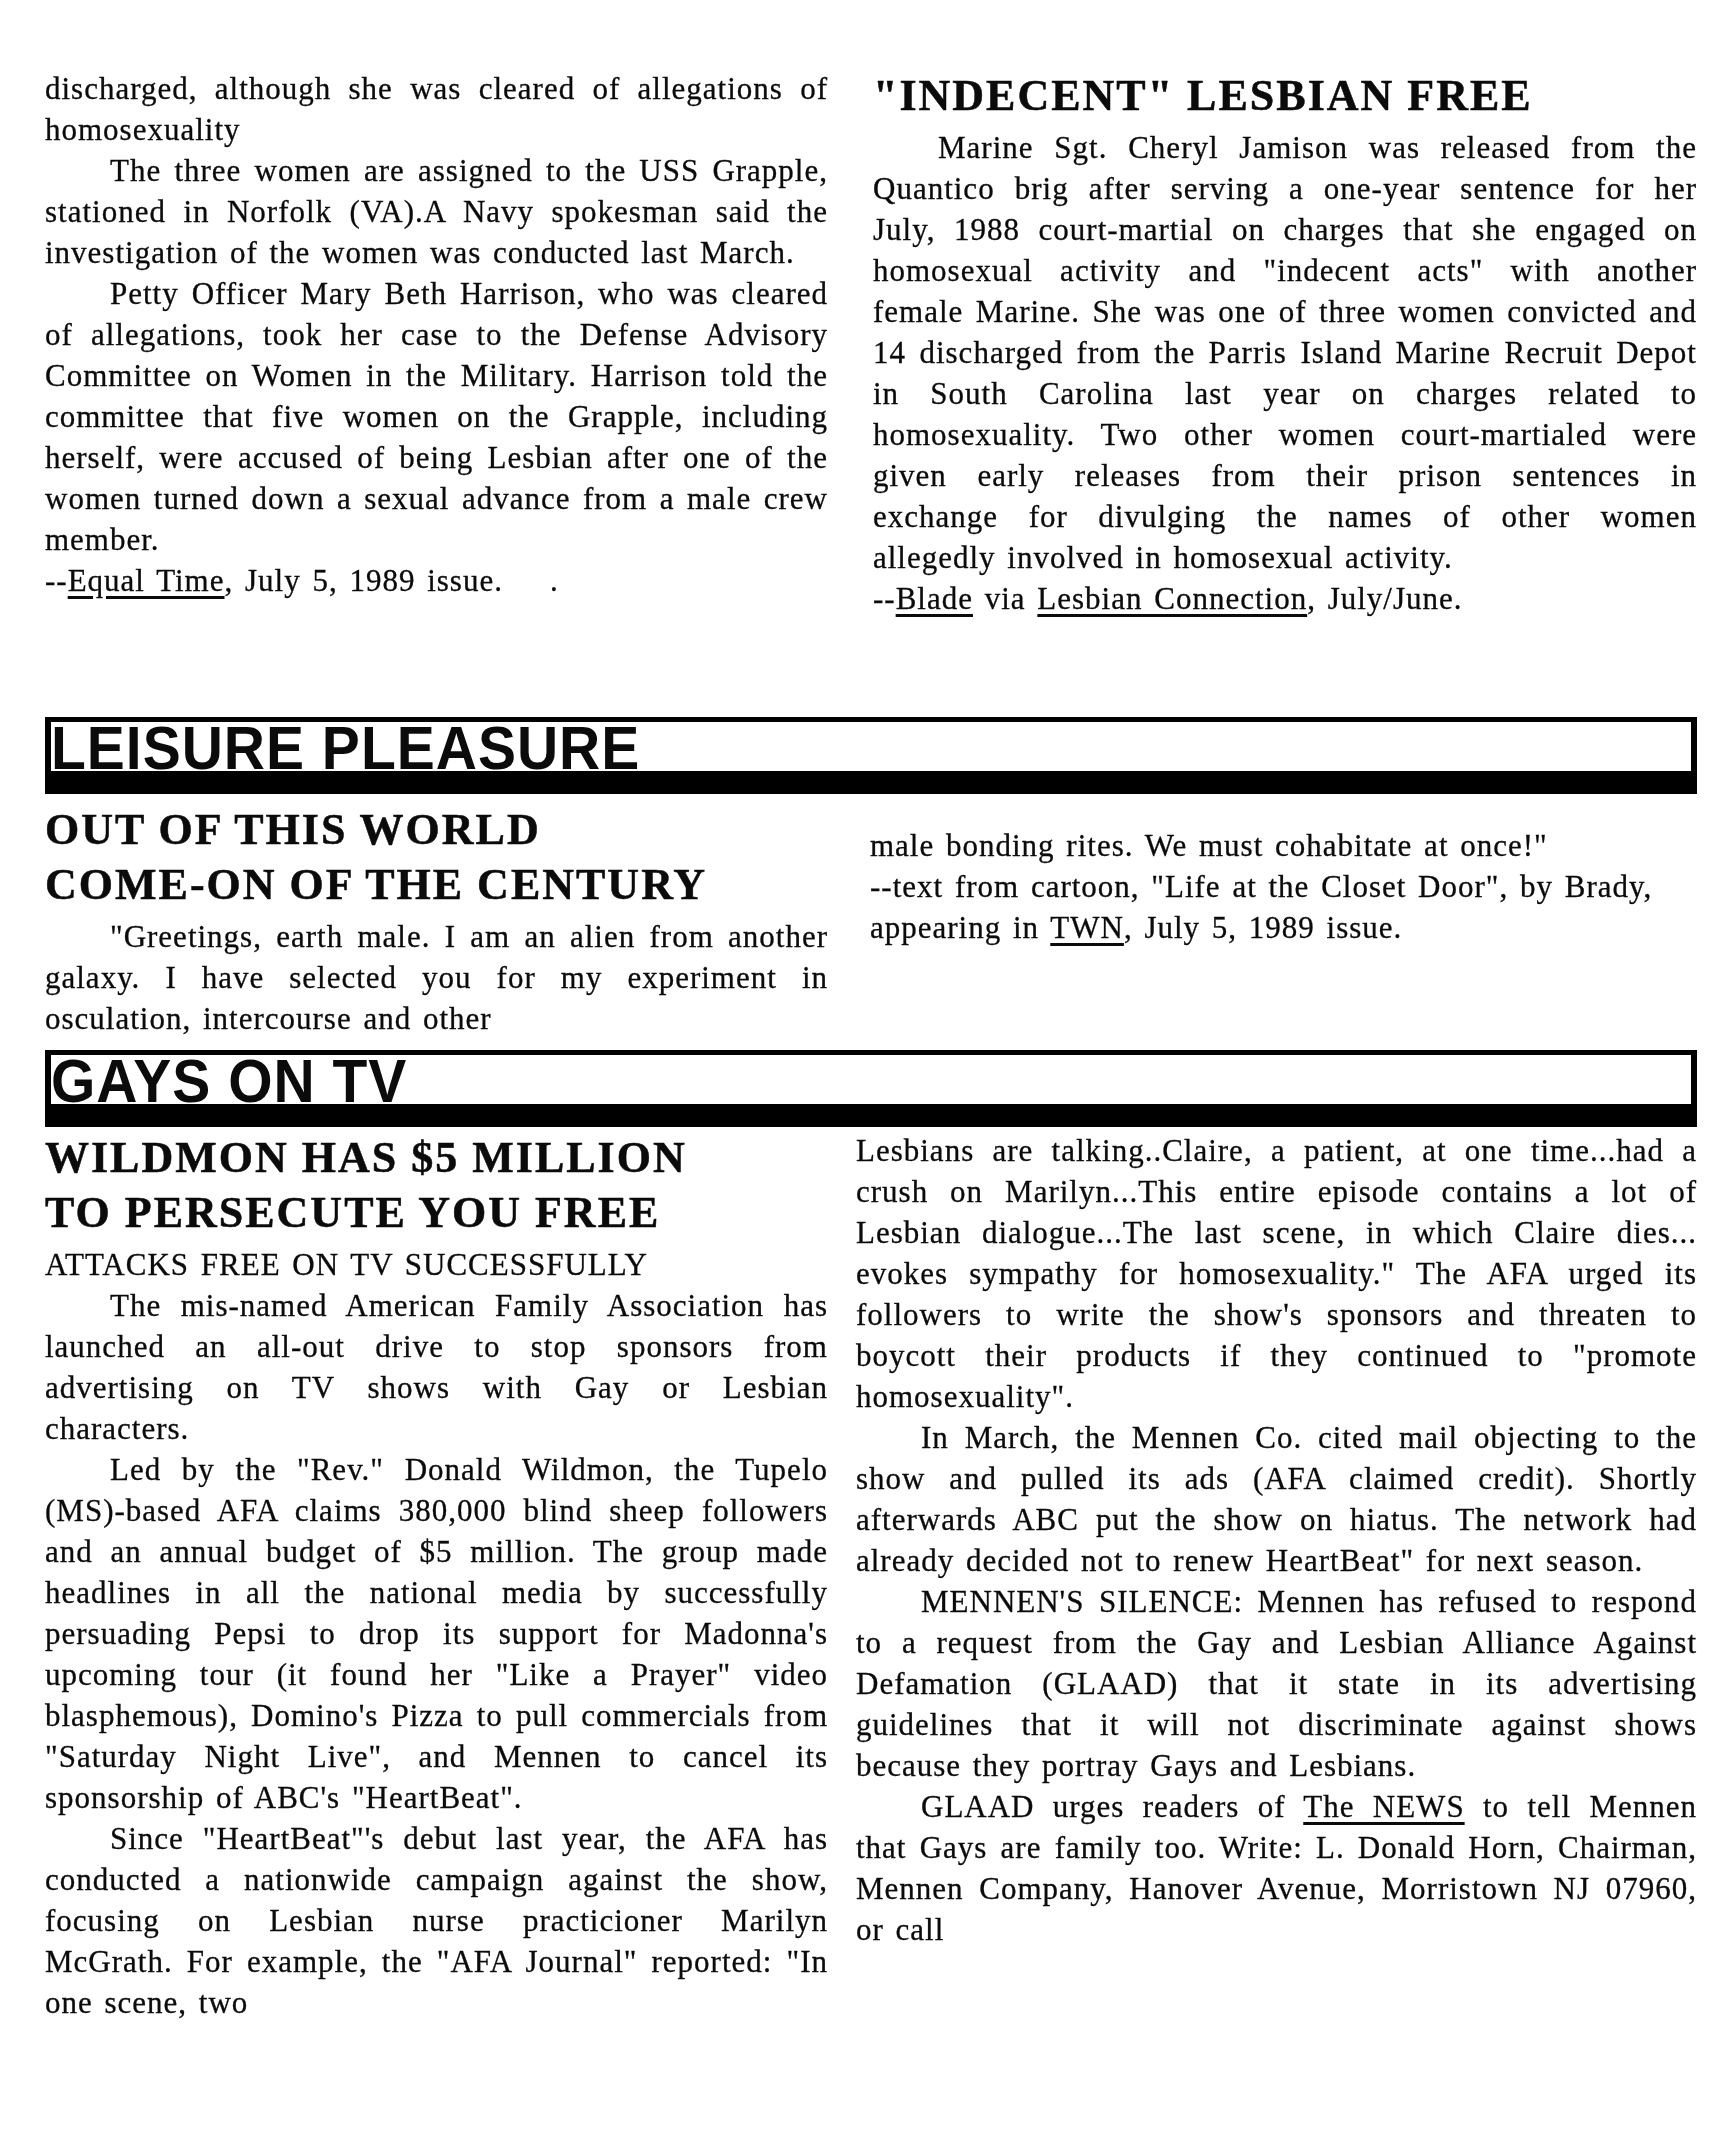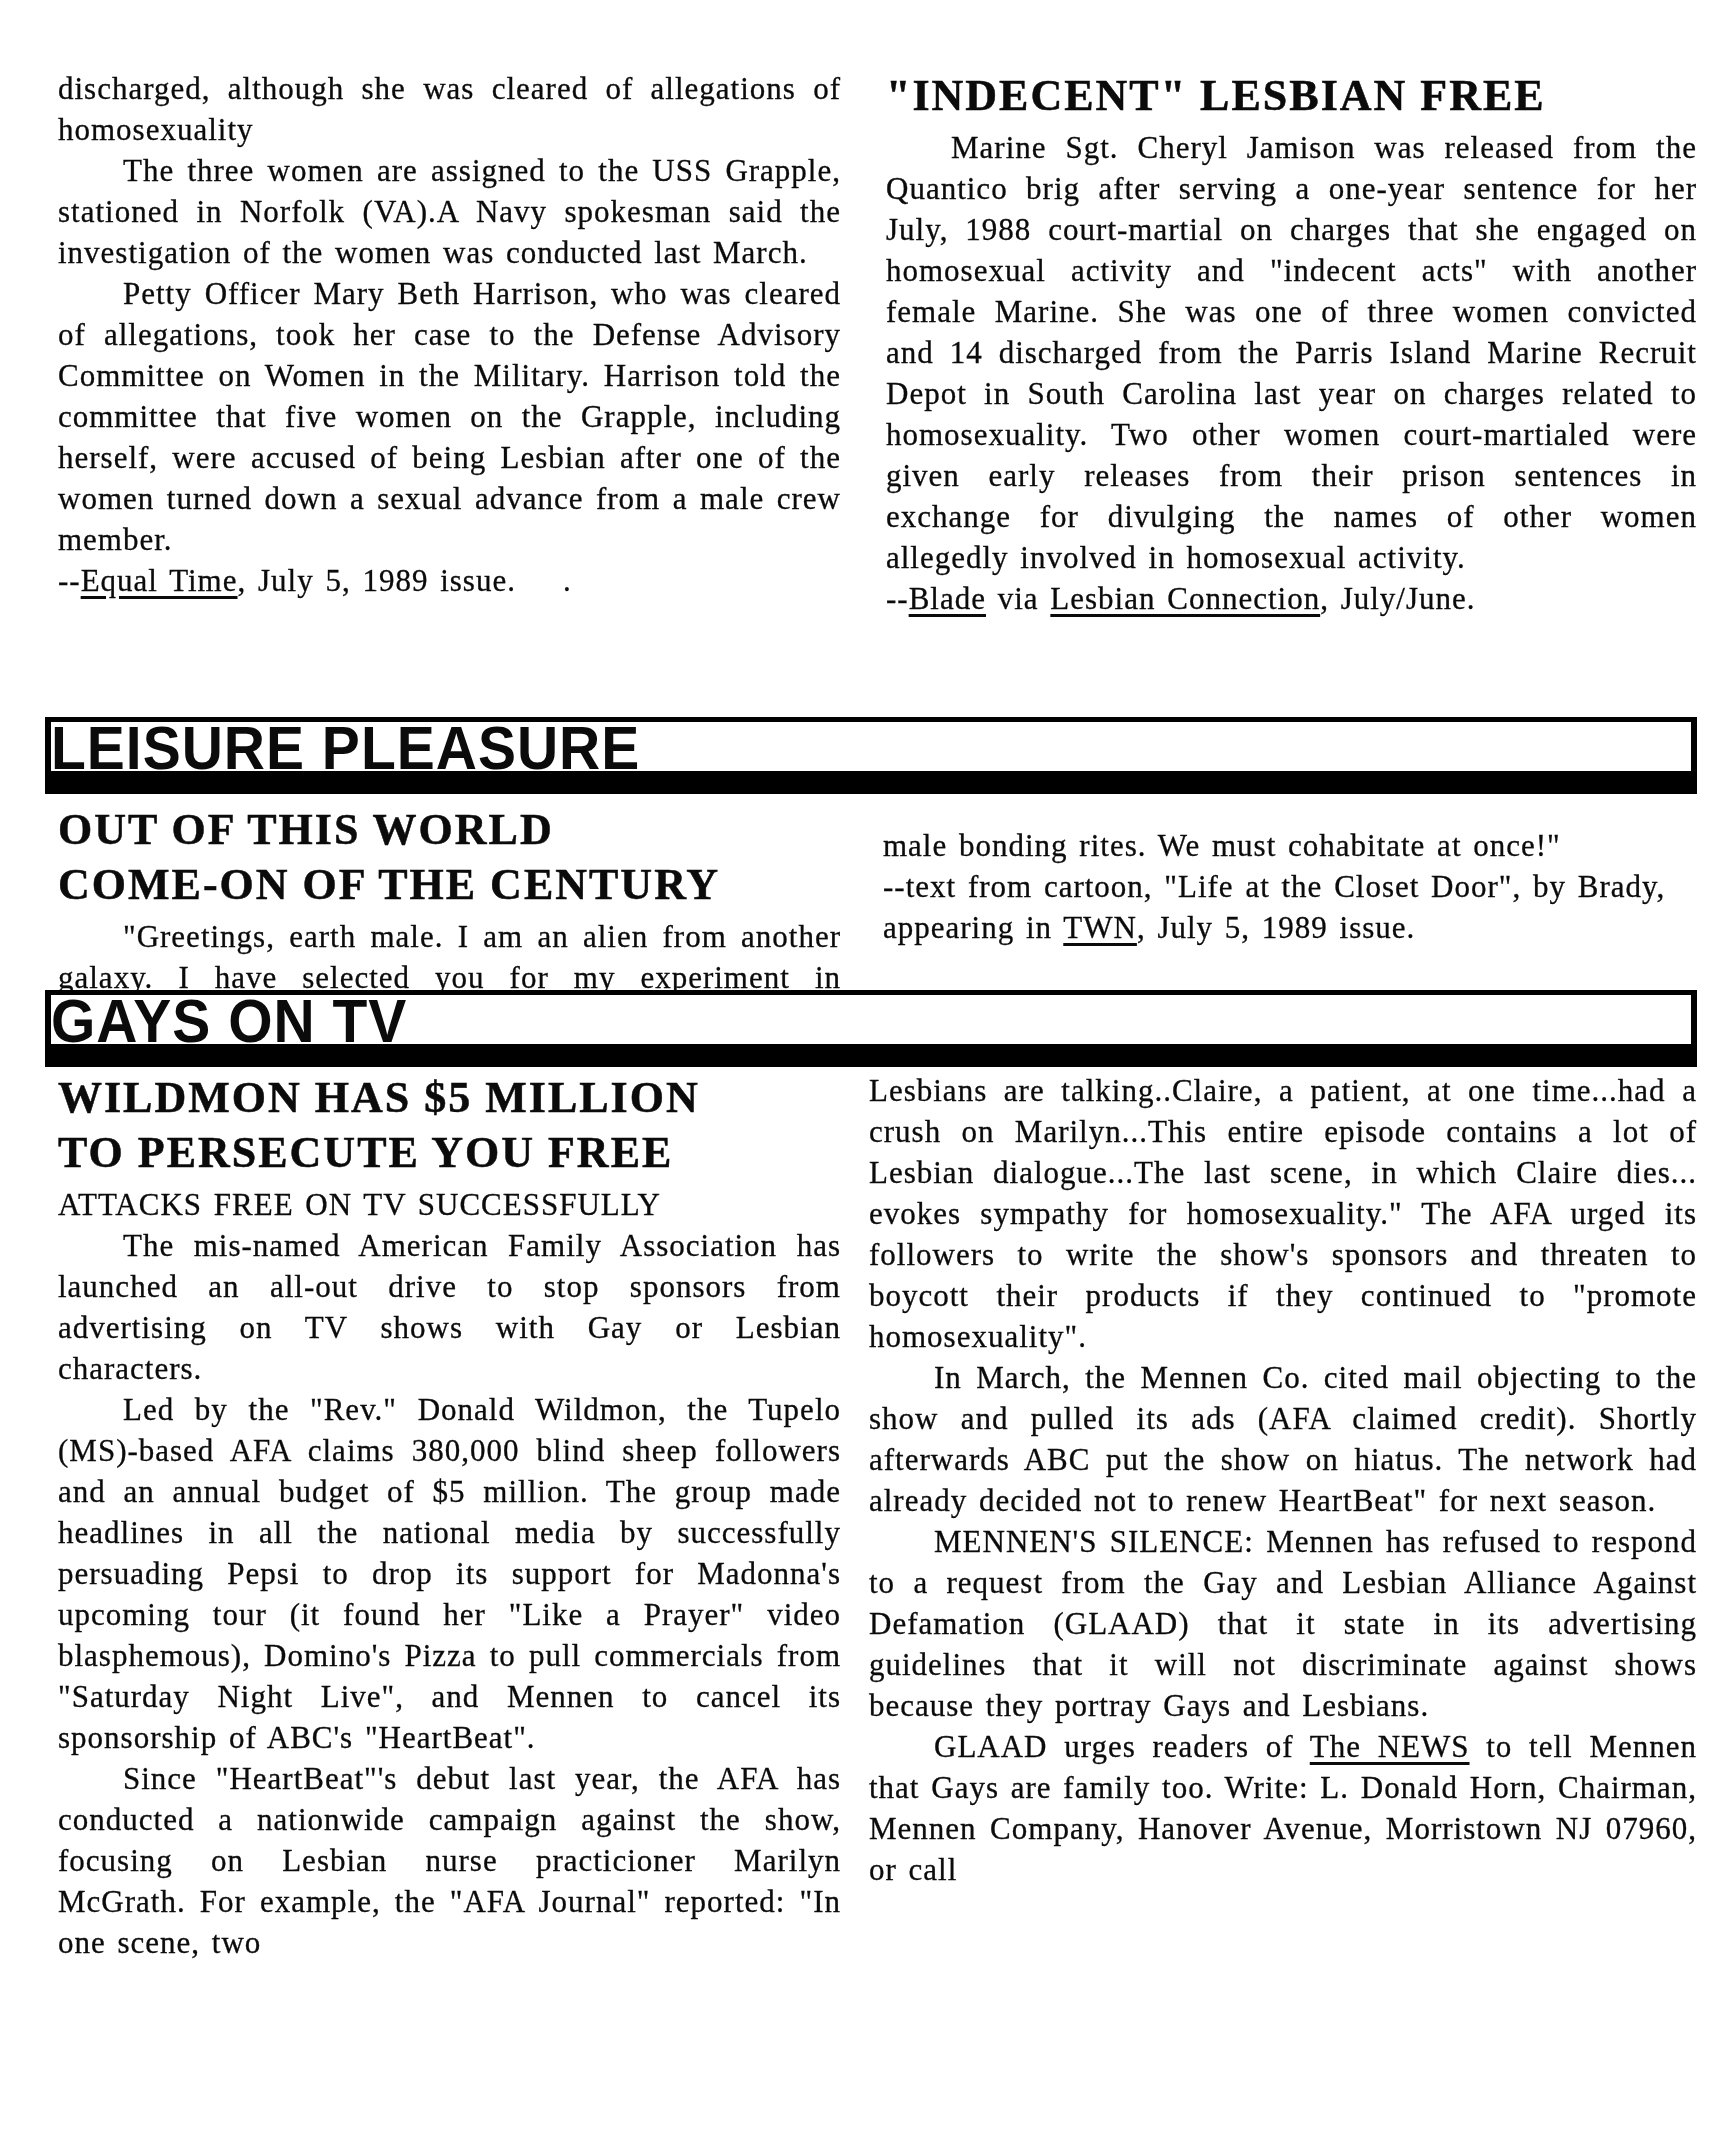--- a/index.html
+++ b/index.html
@@ -16,30 +16,30 @@
   }
   .page {
     position: relative;
     width: 1735px;
     height: 2129px;
     background: #ffffff;
   }
   .sec {
     display: flex;
     box-sizing: border-box;
-    padding-left: 58px;
+    padding-left: 45px;
     padding-right: 38px;
     gap: 45px;
     overflow: hidden;
   }
   .col-l { width: 783px; flex: none; }
   .col-r { flex: 1; min-width: 0; }
 
   .sec-top     { height: 717px; padding-top: 68px; }
-  .sec-leisure { height: 196px;  padding-top: 8px; gap: 42px; }
+  .sec-leisure { height: 256px;  padding-top: 8px; gap: 42px; }
   .sec-gays    { height: 1001px; padding-top: 3px; gap: 28px; }
   .col-r-leisure { padding-top: 22.5px; }
 
   p.body {
     margin: 0;
     font-size: 31px;
     line-height: 41px;
     text-align: justify;
     letter-spacing: 1px;
     word-spacing: 3px;

